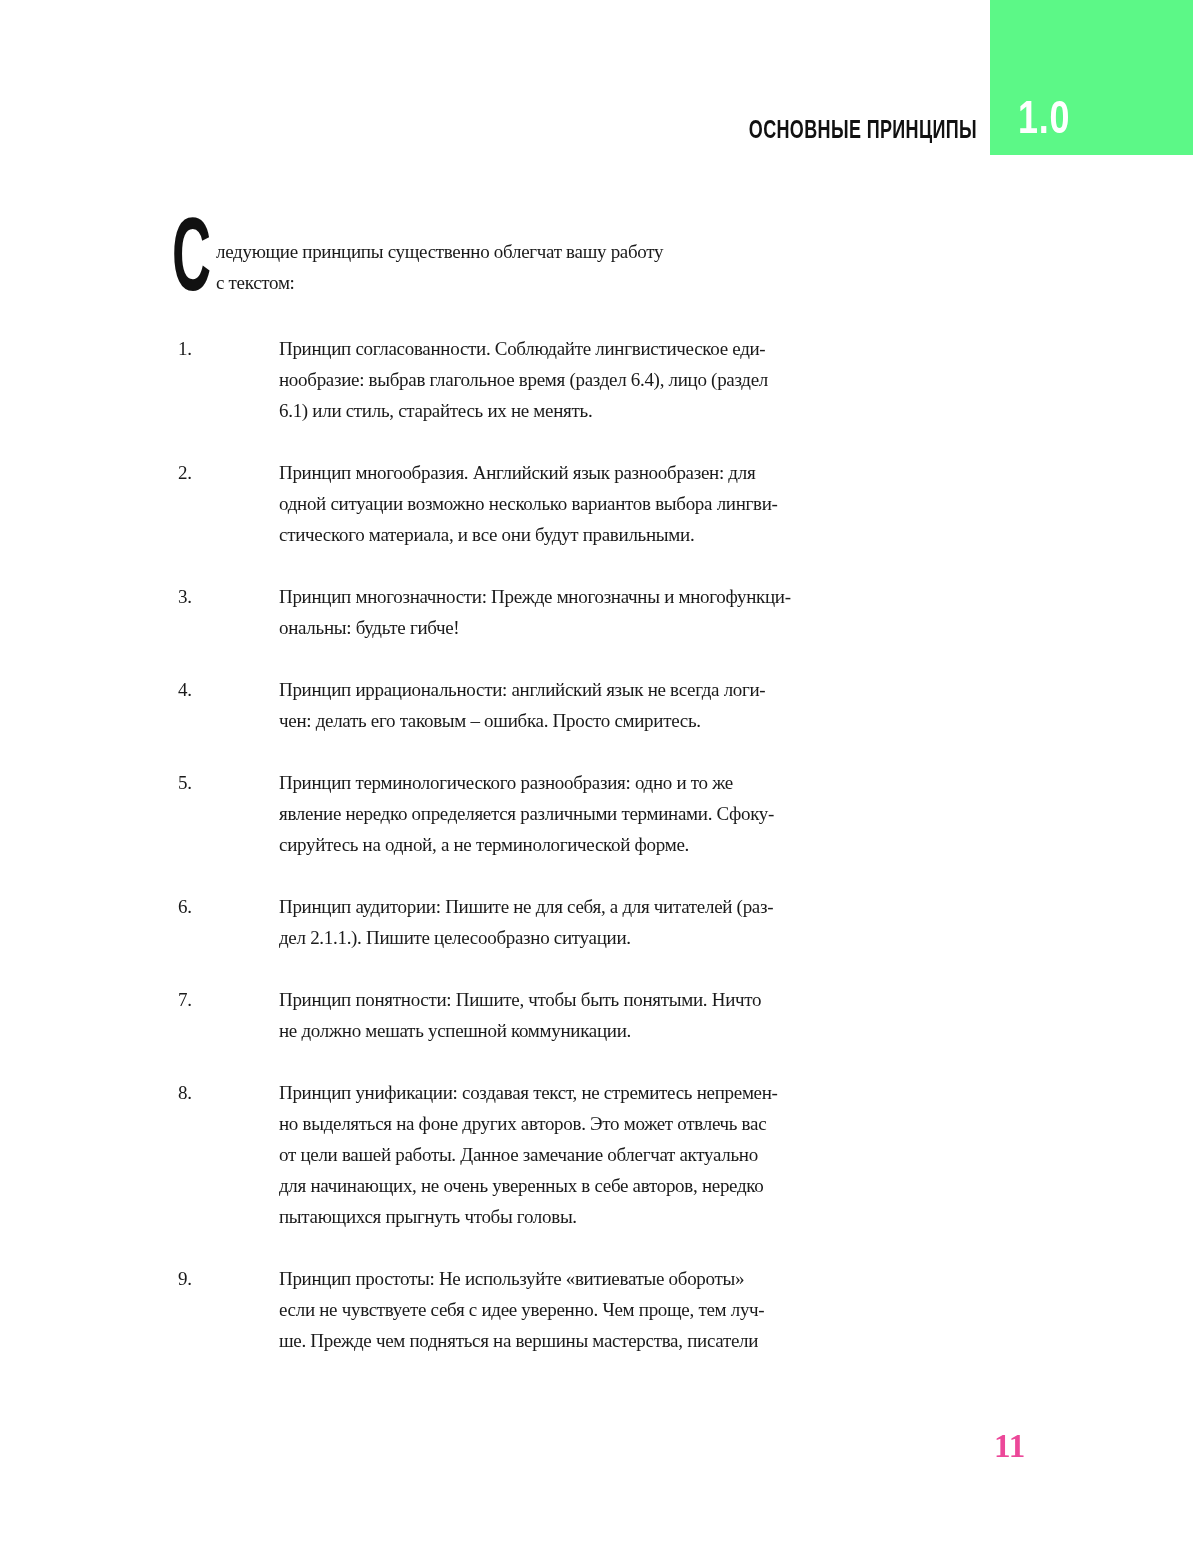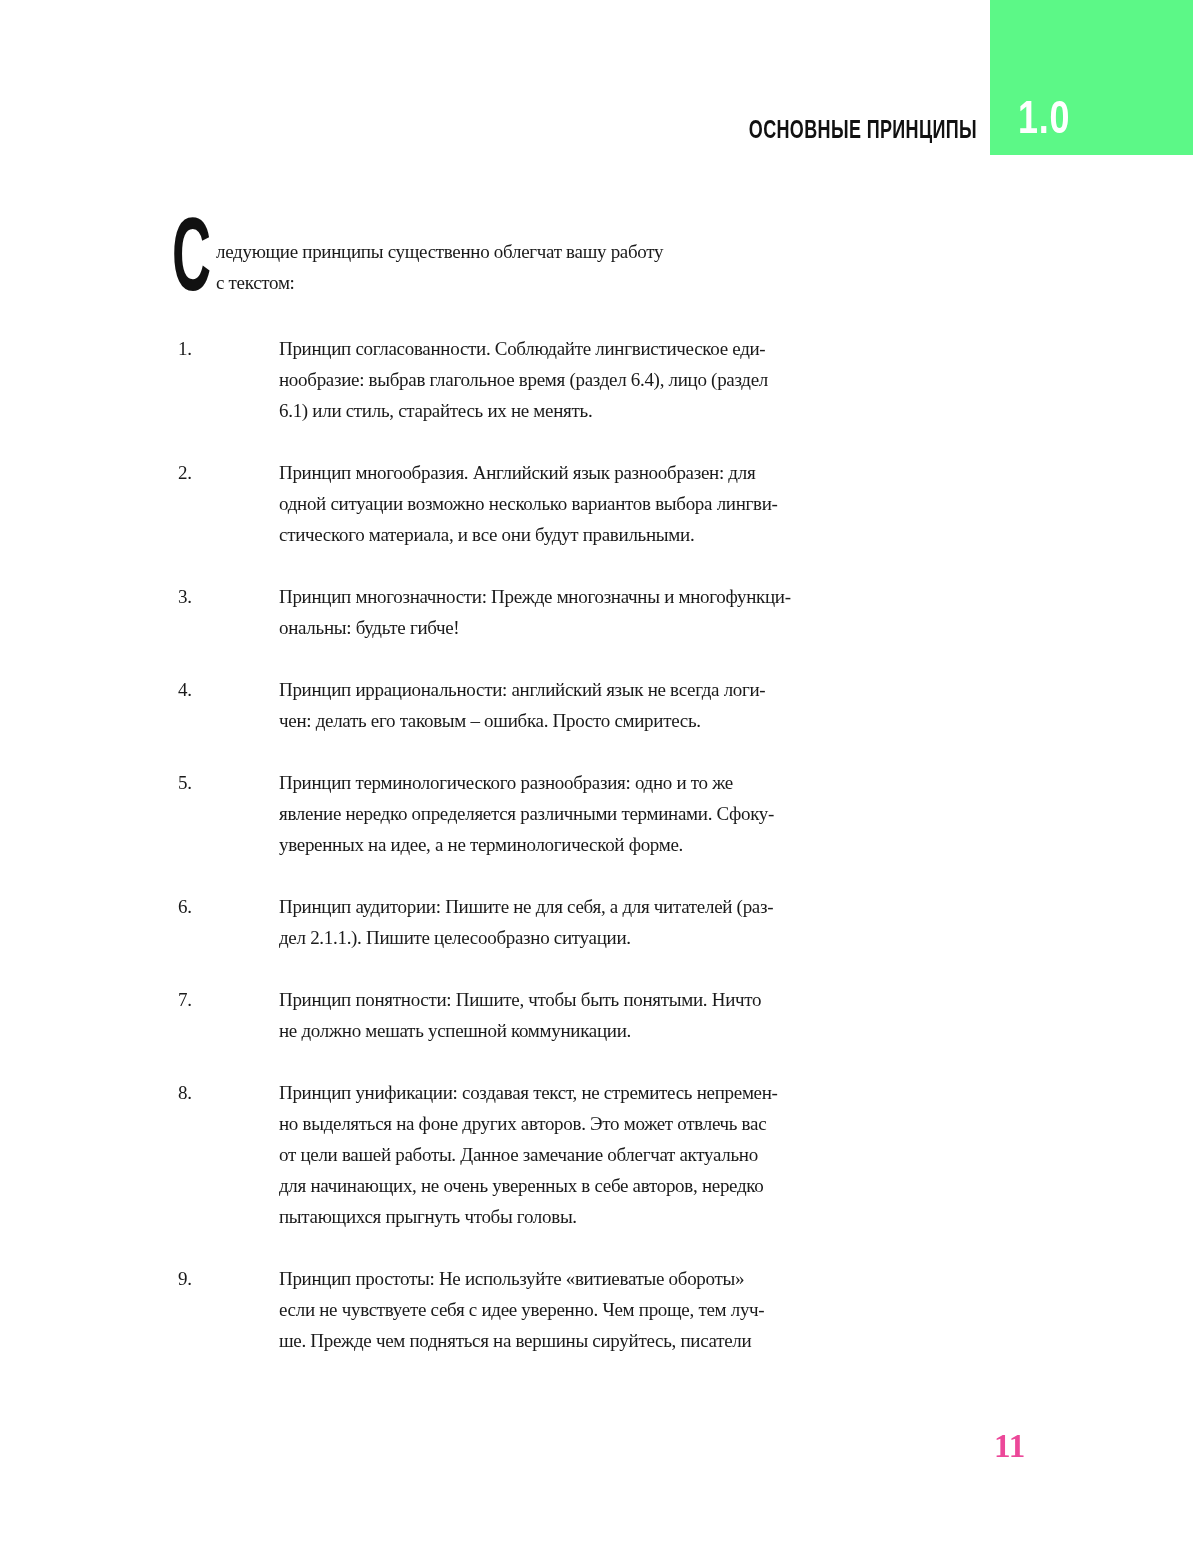--- a/index.html
+++ b/index.html
@@ -118,21 +118,21 @@
 <div>
   <div class="line item-num" style="top:674px">4.</div>
   <div class="line item-line" style="top:674px">Принцип иррациональности: английский язык не всегда логи-</div>
   <div class="line item-line" style="top:705px">чен: делать его таковым – ошибка. Просто смиритесь.</div>
 </div>
 
 <div>
   <div class="line item-num" style="top:767px">5.</div>
   <div class="line item-line" style="top:767px">Принцип терминологического разнообразия: одно и то же</div>
   <div class="line item-line" style="top:798px">явление нередко определяется различными терминами. Сфоку-</div>
-  <div class="line item-line" style="top:829px">уверенных на идее, а не терминологической форме.</div>
+  <div class="line item-line" style="top:829px">сируйтесь на одной, а не терминологической форме.</div>
 </div>
 
 <div>
   <div class="line item-num" style="top:891px">6.</div>
   <div class="line item-line" style="top:891px">Принцип аудитории: Пишите не для себя, а для читателей (раз-</div>
   <div class="line item-line" style="top:922px">дел 2.1.1.). Пишите целесообразно ситуации.</div>
 </div>
 
 <div>
   <div class="line item-num" style="top:984px">7.</div>
@@ -146,16 +146,16 @@
   <div class="line item-line" style="top:1108px">но выделяться на фоне других авторов. Это может отвлечь вас</div>
   <div class="line item-line" style="top:1139px">от цели вашей работы. Данное замечание облегчат актуально</div>
   <div class="line item-line" style="top:1170px">для начинающих, не очень уверенных в себе авторов, нередко</div>
   <div class="line item-line" style="top:1201px">пытающихся прыгнуть чтобы головы.</div>
 </div>
 
 <div>
   <div class="line item-num" style="top:1263px">9.</div>
   <div class="line item-line" style="top:1263px">Принцип простоты: Не используйте «витиеватые обороты»</div>
   <div class="line item-line" style="top:1294px">если не чувствуете себя с идее уверенно. Чем проще, тем луч-</div>
-  <div class="line item-line" style="top:1325px">ше. Прежде чем подняться на вершины сируйтесь, писатели</div>
+  <div class="line item-line" style="top:1325px">ше. Прежде чем подняться на вершины мастерства, писатели</div>
 </div>
 
 <div class="page-number">11</div>
 
 </body></html>

